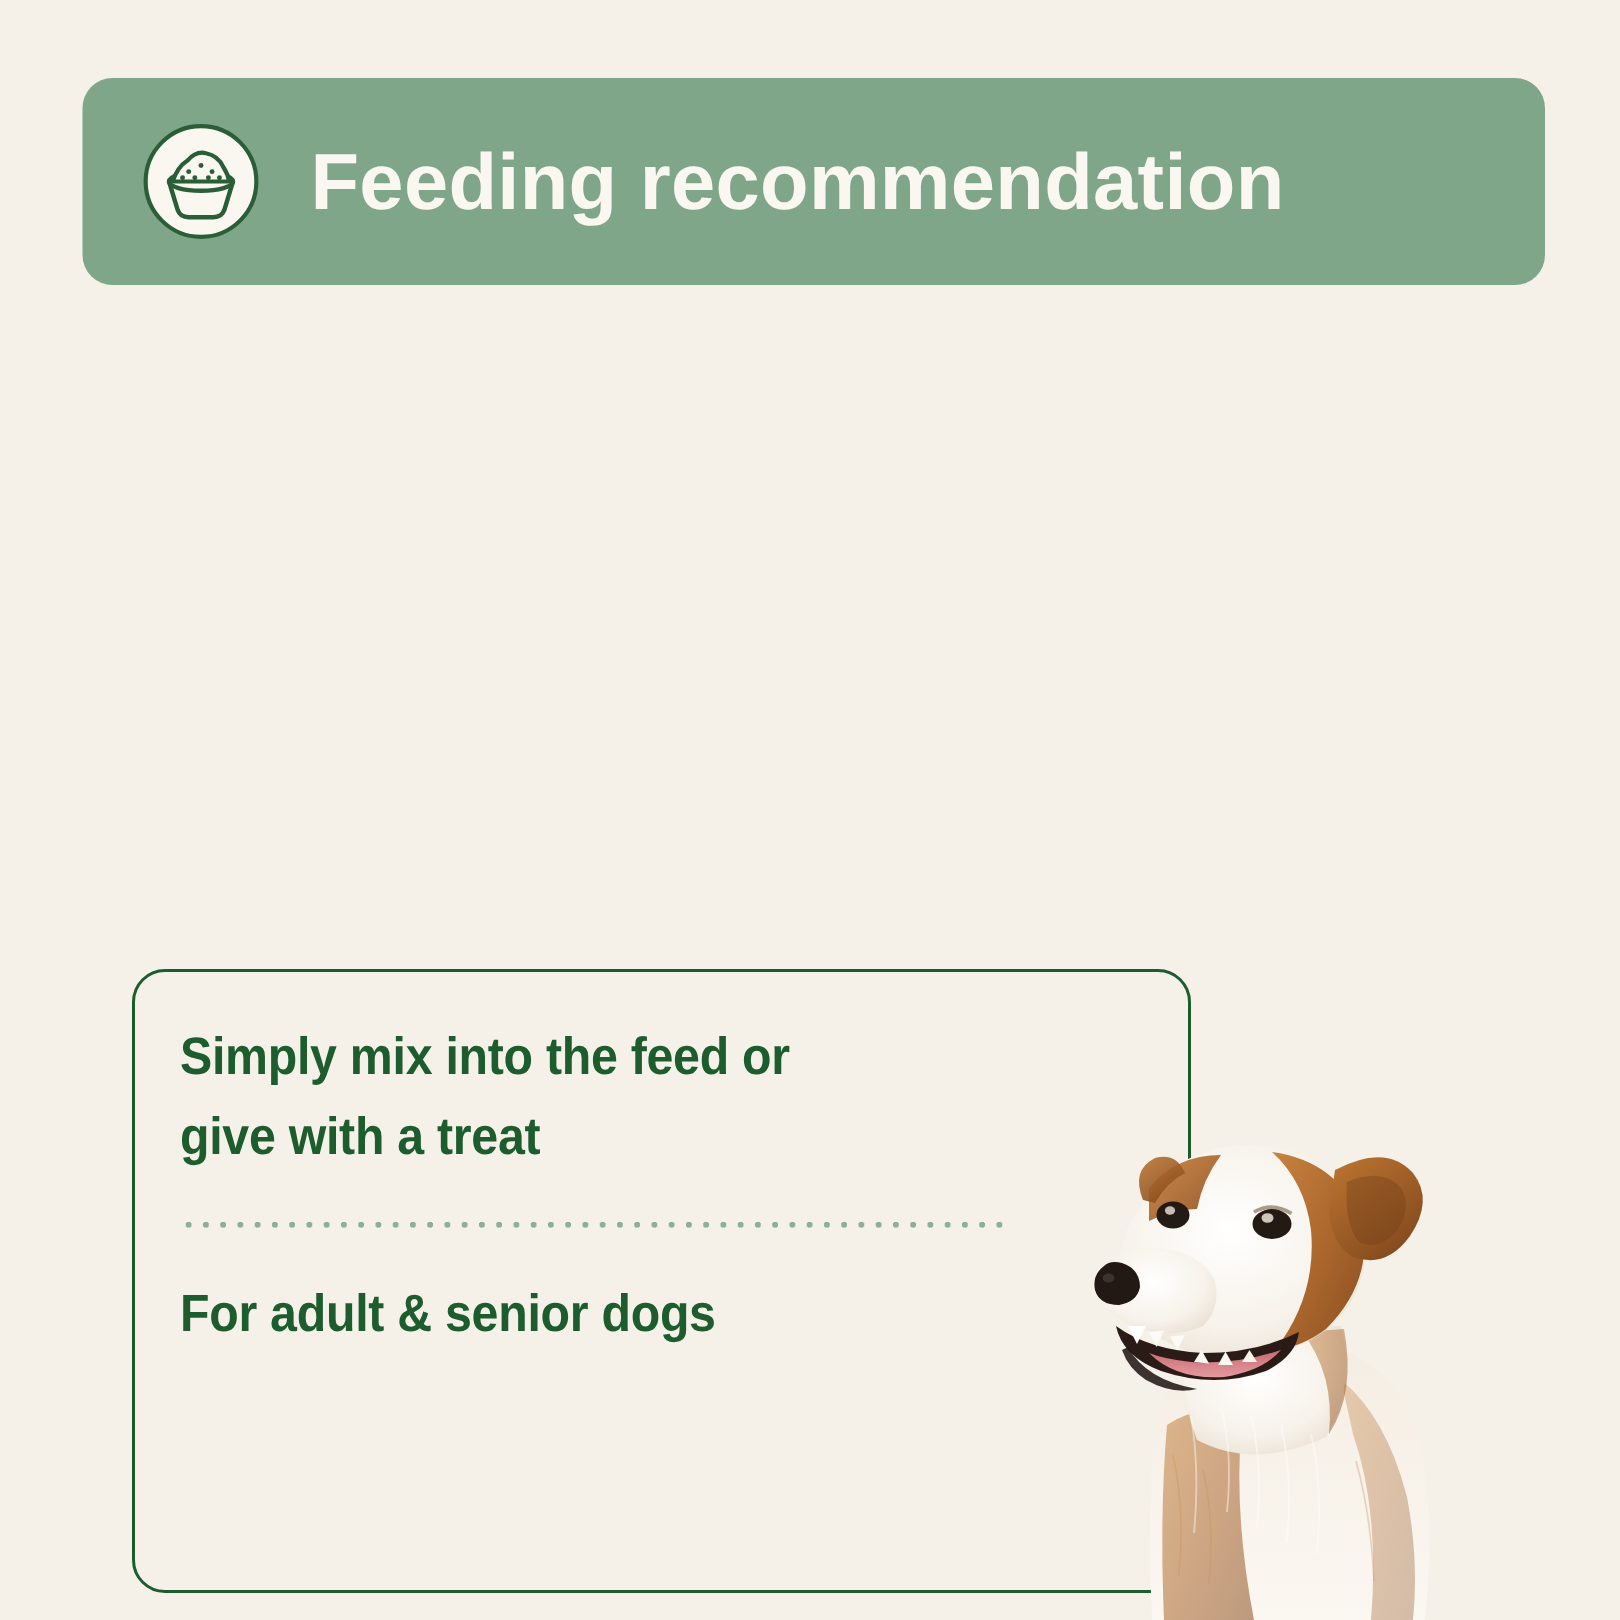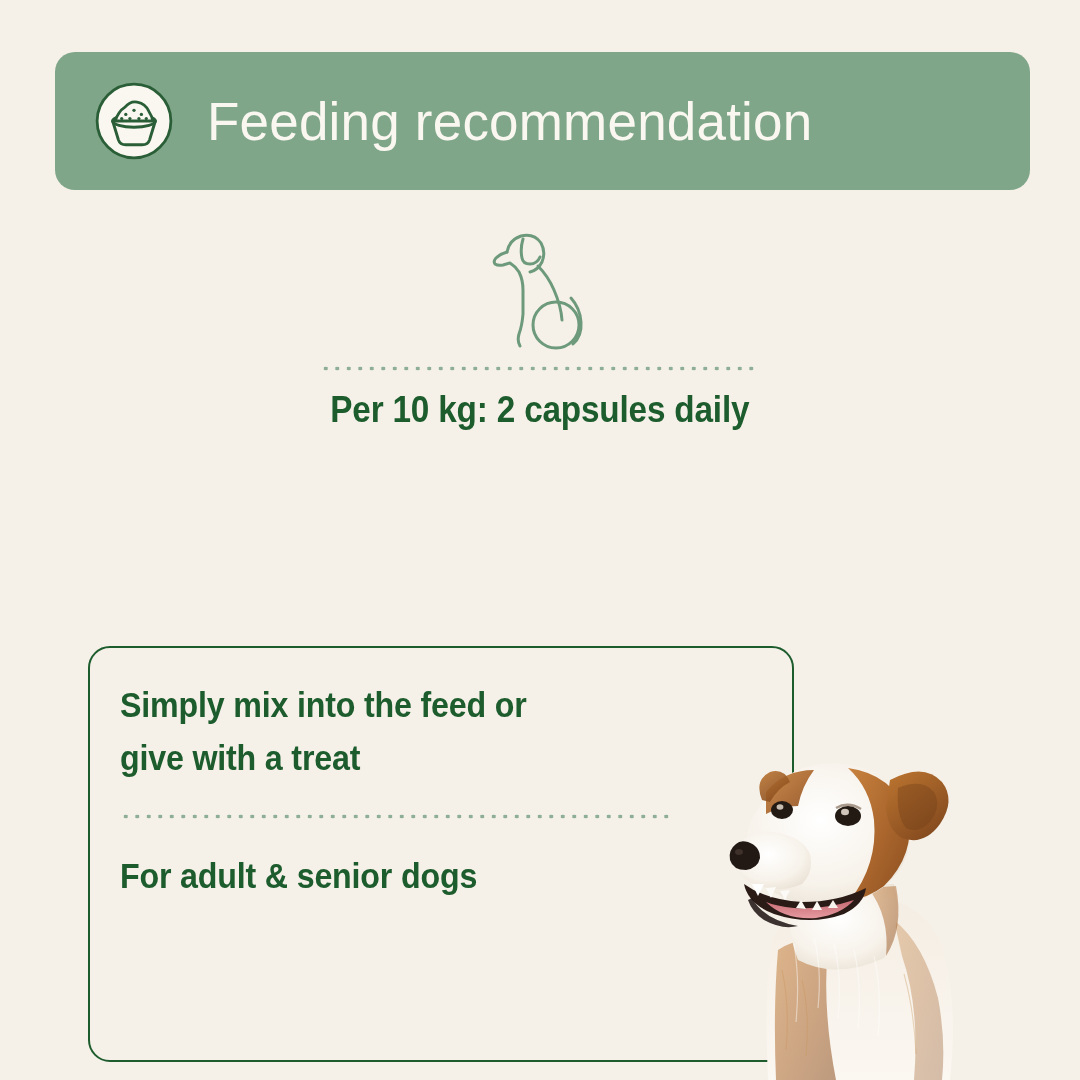--- a/index.html
+++ b/index.html
@@ -38,21 +38,21 @@
   }
   .bowl-icon {
     width: 82px;
     height: 82px;
     flex: 0 0 82px;
     display: block;
   }
   .header-title {
     color: #FAF7F1;
     font-size: 53px;
-    font-weight: 400;
+    font-weight: 700;
     letter-spacing: 0.2px;
     margin-left: 32px;
     white-space: nowrap;
     line-height: 1;
   }
 
   
   .dosage-block {
     position: absolute;
     left: 0;
@@ -156,63 +156,20 @@
       <circle cx="59" cy="42" r="2" fill="#2A5E37"></circle>
       <circle cx="45" cy="47" r="2" fill="#2A5E37"></circle>
       <circle cx="56" cy="47" r="2" fill="#2A5E37"></circle>
       <circle cx="65" cy="47" r="2" fill="#2A5E37"></circle>
       <circle cx="35" cy="47" r="2" fill="#2A5E37"></circle>
     </svg>
 
     <div class="header-title">Feeding recommendation</div>
   </div>
 
-  <div class="dosage-block">
-
-    <svg class="dog-outline-icon" viewBox="0 0 128 132">
-      <g fill="none" stroke="#6E9A7C" stroke-width="3" stroke-linecap="round" stroke-linejoin="round">
-
-        <path d="M31 30
-                 Q24 32 20 36
-                 Q17 39 19 42
-                 Q22 44 27 43
-                 L34 41
-                 Q39 44 43 50
-                 Q47 58 47 68
-                 L47 92
-                 Q46 104 43 112
-                 Q41 119 44 124"></path>
-
-        <path d="M31 30
-                 Q33 18 45 14
-                 Q58 11 65 21
-                 Q70 30 66 40
-                 Q62 48 54 50"></path>
-
-        <path d="M47 17
-                 Q44 27 46 36
-                 Q47 42 54 42
-                 Q61 42 64 35"></path>
-
-        <path d="M62 44
-                 Q72 54 78 68
-                 Q85 84 86 98"></path>
-
-        <circle cx="80" cy="103" r="23"></circle>
-
-        <path d="M95 76
-                 Q104 86 105 100
-                 Q106 114 97 122"></path>
-      </g>
-    </svg>
-
-    <div class="dotted-rule"></div>
-
-    <div class="dosage-text">Per 10 kg:  2 capsules daily</div>
-  </div>
 
   <div class="info-card">
     <div class="card-line">Simply mix into the feed or</div>
     <div class="card-line">give with a treat</div>
 
     <div class="card-divider"></div>
 
     <div class="card-line">For adult &amp; senior dogs</div>
   </div>
 

